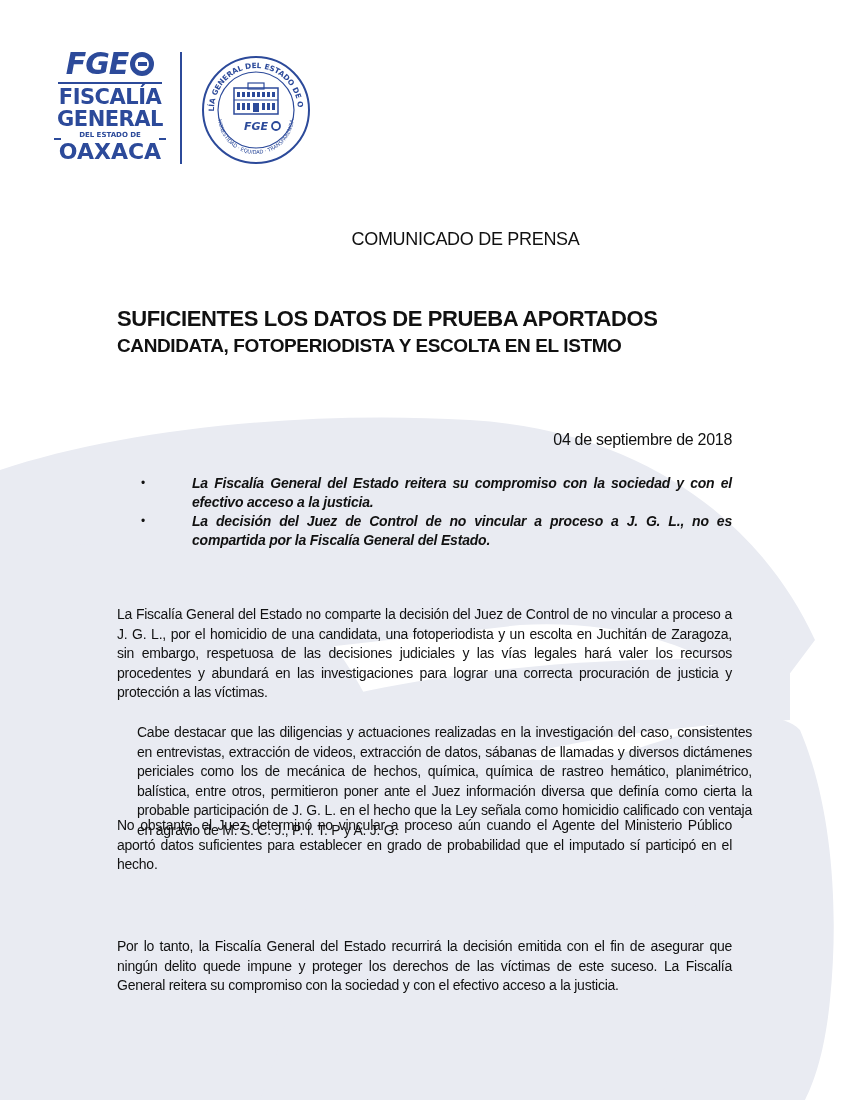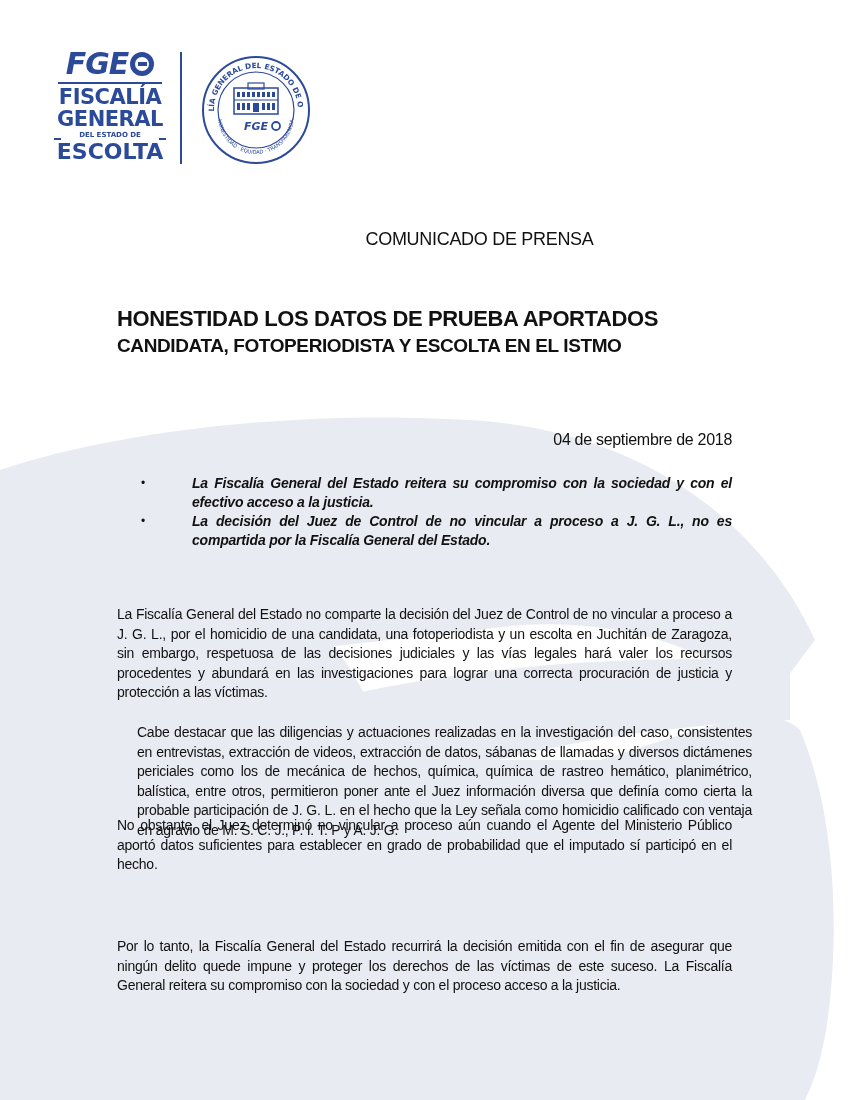--- a/index.html
+++ b/index.html
@@ -105,21 +105,21 @@
     .content {
       position: absolute;
       left: 117px;
       top: 0;
       width: 615px;
       z-index: 2;
     }
     .doc-kind {
       position: absolute;
       top: 229px;
-      left: 17px; width: 615px;
+      left: 3px; width: 615px;
       text-align: center;
       font-size: 18px;
       padding-left: 76px;
       box-sizing: border-box;
       letter-spacing: -0.3px;
     }
     .headline {
       position: absolute;
       top: 305px;
       left: 0;
@@ -213,21 +213,21 @@
         <span class="o-mark"></span>
     </div>
     <div class="logo-rule"></div>
     <div class="logo-line1">FISCALÍA</div>
     <div class="logo-line2">GENERAL</div>
     <div class="logo-small">
       <span class="bar"></span>
       <span>DEL ESTADO DE</span>
       <span class="bar"></span>
     </div>
-    <div class="logo-line3">ESCOLTA</div>
+    <div class="logo-line3">OAXACA</div>
   </div>
   <div class="divider"></div>
   <svg class="seal" viewBox="0 0 112 112" xmlns="http://www.w3.org/2000/svg">
     <circle cx="56" cy="56" r="53" fill="#ffffff" stroke="#2c4a9a" stroke-width="2"></circle>
     <circle cx="56" cy="56" r="38" fill="none" stroke="#2c4a9a" stroke-width="1.2"></circle>
     <defs>
       <path id="ringTop" d="M 14 56 A 42 42 0 0 1 98 56"></path>
       <path id="ringBottom" d="M 18 62 A 38 38 0 0 0 94 62"></path>
     </defs>
     <text font-family="DejaVu Sans, sans-serif" font-size="7.4" font-weight="bold" fill="#2c4a9a">
@@ -259,34 +259,34 @@
     </g>
     <text x="56" y="76" text-anchor="middle" font-family="DejaVu Sans, sans-serif" font-size="11" font-weight="bold" font-style="italic" fill="#2c4a9a">FGE</text>
     <circle cx="76" cy="72" r="4" fill="none" stroke="#2c4a9a" stroke-width="1.8"></circle>
   </svg>
 </div>
 
 <div class="content">
   <div class="doc-kind">COMUNICADO DE PRENSA</div>
 
   <div class="headline">
-    <span class="h1">HONESTIDAD LOS DATOS DE PRUEBA APORTADOS</span>
+    <span class="h1">SUFICIENTES LOS DATOS DE PRUEBA APORTADOS</span>
     <span class="h2">CANDIDATA, FOTOPERIODISTA Y ESCOLTA EN EL ISTMO</span>
   </div>
 
   <div class="date">04 de septiembre de 2018</div>
 
   <ul class="bullets">
     <li>
       <span class="dot">•</span>
       <span>La Fiscalía General del Estado reitera su compromiso con la sociedad y con el efectivo acceso a la justicia.</span>
     </li>
     <li>
       <span class="dot">•</span>
       <span>La decisión del Juez de Control de no vincular a proceso a J. G. L., no es compartida por la Fiscalía General del Estado.</span>
     </li>
   </ul>
 
   <p class="para p1">La Fiscalía General del Estado no comparte la decisión del Juez de Control de no vincular a proceso a J. G. L., por el homicidio de una candidata, una fotoperiodista y un escolta en Juchitán de Zaragoza, sin embargo, respetuosa de las decisiones judiciales y las vías legales hará valer los recursos procedentes y abundará en las investigaciones para lograr una correcta procuración de justicia y protección a las víctimas.</p>
   <p class="para p2">Cabe destacar que las diligencias y actuaciones realizadas en la investigación del caso, consistentes en entrevistas, extracción de videos, extracción de datos, sábanas de llamadas y diversos dictámenes periciales como los de mecánica de hechos, química, química de rastreo hemático, planimétrico, balística, entre otros, permitieron poner ante el Juez información diversa que definía como cierta la probable participación de J. G. L. en el hecho que la Ley señala como homicidio calificado con ventaja en agravio de M. S. C. J., P. I. T. P y A. J. G.</p>
   <p class="para p3">No obstante, el Juez determinó no vincular a proceso aún cuando el Agente del Ministerio Público aportó datos suficientes para establecer en grado de probabilidad que el imputado sí participó en el hecho.</p>
-  <p class="para p4">Por lo tanto, la Fiscalía General del Estado recurrirá la decisión emitida con el fin de asegurar que ningún delito quede impune y proteger los derechos de las víctimas de este suceso. La Fiscalía General reitera su compromiso con la sociedad y con el proceso acceso a la justicia.</p>
+  <p class="para p4">Por lo tanto, la Fiscalía General del Estado recurrirá la decisión emitida con el fin de asegurar que ningún delito quede impune y proteger los derechos de las víctimas de este suceso. La Fiscalía General reitera su compromiso con la sociedad y con el efectivo acceso a la justicia.</p>
 </div>
 
 </body></html>

